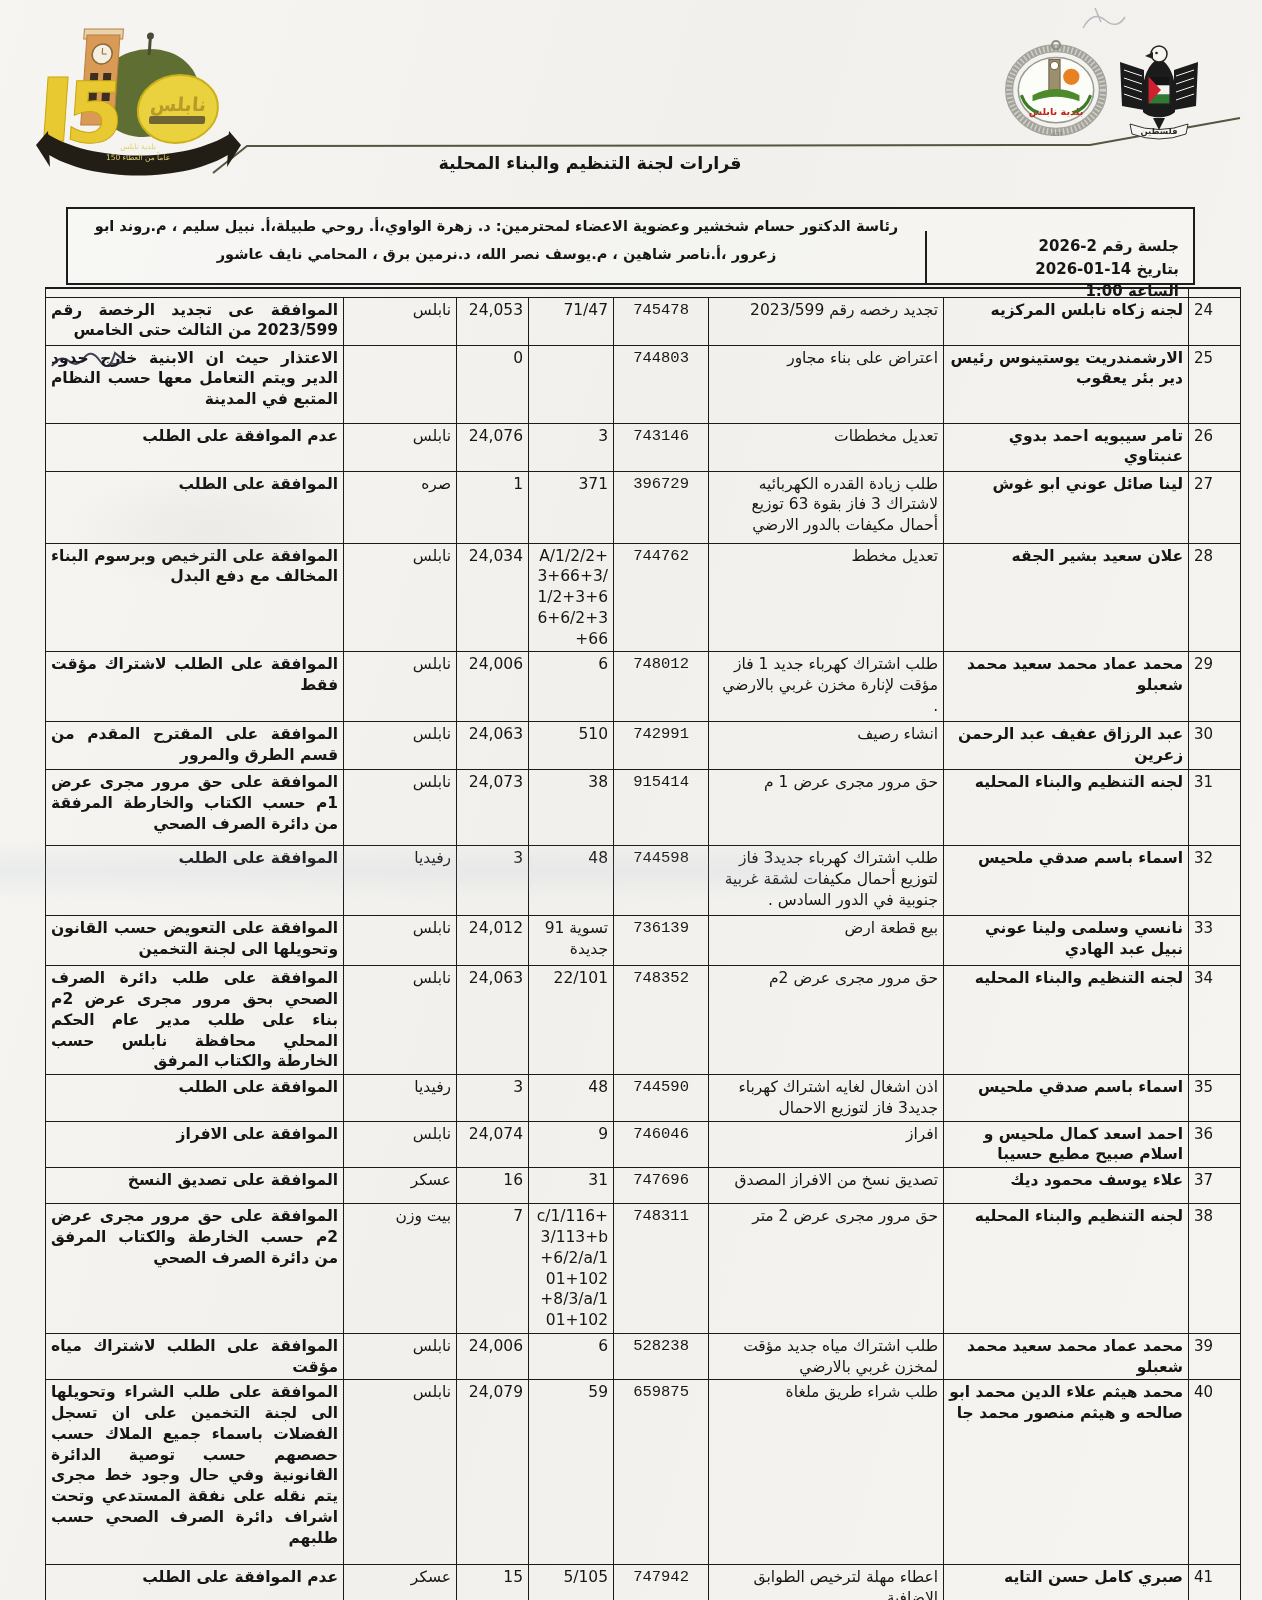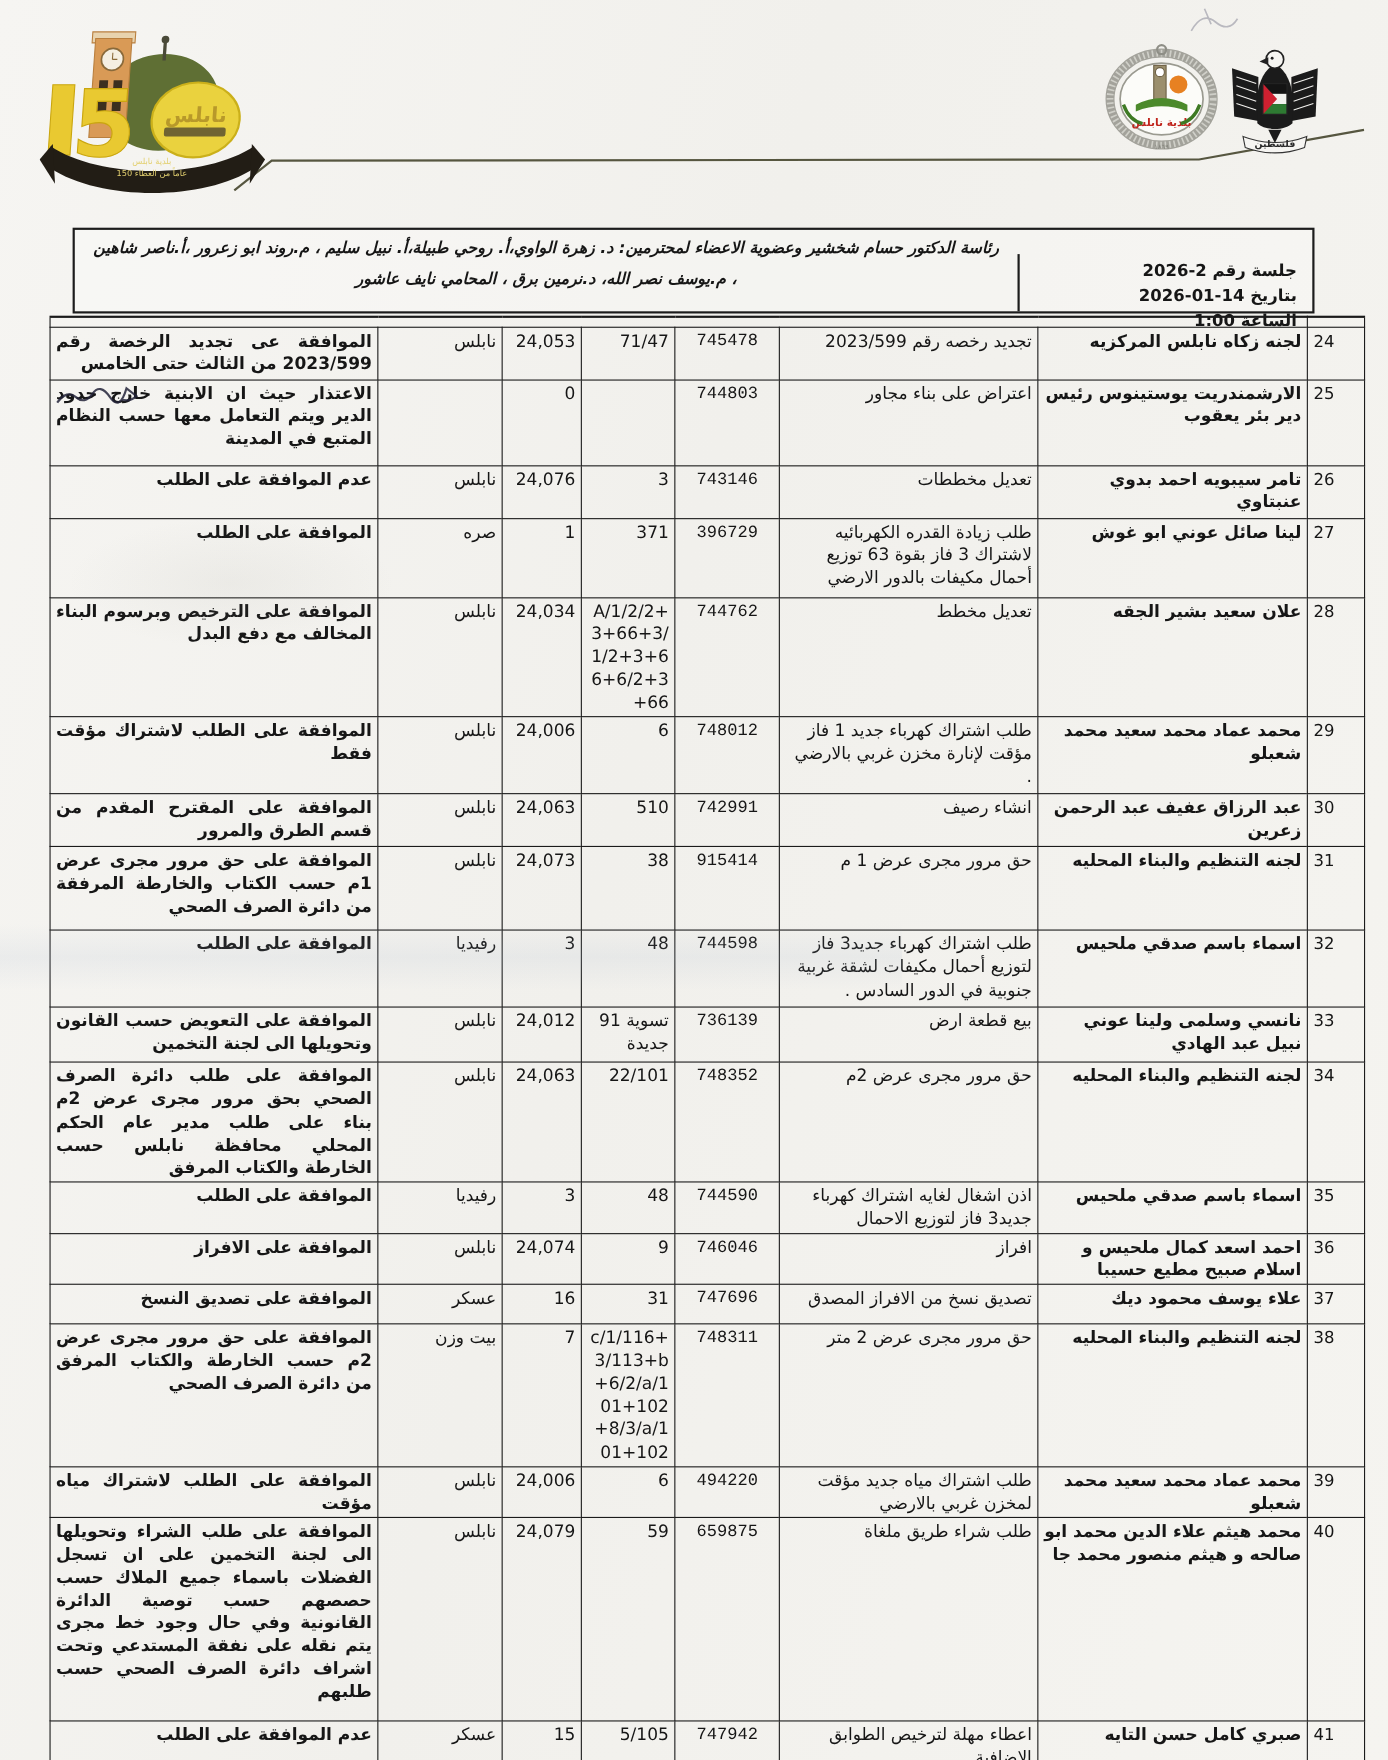--- a/index.html
+++ b/index.html
@@ -21,21 +21,21 @@
   #page-title{position:absolute;left:40px;top:153px;width:1100px;text-align:center;
               font-size:17.5px;font-weight:bold;}
   
   #info-box{position:absolute;left:66px;top:207px;width:1129px;height:78px;
             border:2px solid #1c1c1c;display:flex;direction:rtl;box-sizing:border-box;background:rgba(255,255,255,.25);}
   #session-cell{width:268px;box-sizing:border-box;border-left:2px solid #1c1c1c;
                 font-weight:bold;font-size:15px;line-height:1.5;text-align:right;
                 padding:4px 14px 0 4px;margin-top:22px;}
   #session-cell div{padding-left:90px;white-space:nowrap;}
   #attendees-cell{flex:1;text-align:center;font-weight:bold;font-size:14.5px;
-                  line-height:1.95;padding:3px 12px;font-style:italic;}
+                  line-height:1.95;padding:3px 12px;}
   
   #decisions{position:absolute;left:45px;top:287px;width:1195px;border-collapse:collapse;
              direction:rtl;table-layout:fixed;font-size:15.5px;border-top:2px solid #1b1b1b;}
   #decisions td{border:1px solid #1b1b1b;vertical-align:top;padding:2px 5px;
                 line-height:1.34;overflow:hidden;}
   tr.strip{height:9px;line-height:0;}
   tr.strip td{padding:0;}
   .c-num{font-size:15px;text-align:left;padding-left:5px !important;}
   .c-name{font-weight:bold;}
   .c-ref{text-align:center;font-family:Liberation Mono, monospace;}
@@ -121,20 +121,21 @@
       <rect x="38" y="45.3" width="22" height="9.3" fill="#f2f2ee"></rect>
       <rect x="38" y="54.6" width="22" height="9.4" fill="#2e7a32"></rect>
       <polygon points="38,36 51,50 38,64" fill="#cf2030"></polygon>
       <rect x="38" y="36" width="22" height="28" fill="none" stroke="#222" stroke-width="1.2"></rect>
     </g>
     <polygon points="43,78 55,78 49,90" fill="#1b1b1b"></polygon>
     <path d="M20,84 Q49,95 78,84 L76,94 Q49,104 22,94 Z" fill="#f6f5f2" stroke="#333" stroke-width="1"></path>
     <text x="49" y="94" text-anchor="middle" font-size="8.5" font-weight="bold" fill="#2a2a2a">فلسطين</text>
   </svg>
 
+  <div id="page-title">قرارات لجنة التنظيم والبناء المحلية</div>
 
   <div id="info-box">
     <div id="session-cell">
       <div>جلسة رقم 2-2026</div>
       <div>بتاريخ 14-01-2026</div>
       <div>الساعة 1:00</div>
     </div>
     <div id="attendees-cell">رئاسة الدكتور حسام شخشير وعضوية الاعضاء لمحترمين: د. زهرة الواوي،أ. روحي طبيلة،أ. نبيل سليم ، م.روند ابو زعرور ،أ.ناصر شاهين ، م.يوسف نصر الله، د.نرمين برق ، المحامي نايف عاشور</div>
   </div>
 
@@ -303,21 +304,21 @@
       <td class="c-ref">748311</td>
       <td class="c-parcel">c/1/116+3/113+b+6/2/a/101+102+8/3/a/101+102</td>
       <td class="c-value">7</td>
       <td class="c-loc">بيت وزن</td>
       <td class="c-dec">الموافقة على حق مرور مجرى عرض 2م حسب الخارطة والكتاب المرفق من دائرة الصرف الصحي</td>
     </tr>
         <tr style="height: 46px;">
       <td class="c-num">39</td>
       <td class="c-name">محمد عماد محمد سعيد محمد شعبلو</td>
       <td class="c-subj">طلب  اشتراك مياه جديد مؤقت لمخزن غربي بالارضي</td>
-      <td class="c-ref">494220</td>
+      <td class="c-ref">528238</td>
       <td class="c-parcel">6</td>
       <td class="c-value">24,006</td>
       <td class="c-loc">نابلس</td>
       <td class="c-dec">الموافقة على الطلب لاشتراك مياه مؤقت</td>
     </tr>
         <tr style="height: 185px;">
       <td class="c-num">40</td>
       <td class="c-name">محمد هيثم علاء الدين محمد ابو صالحه و هيثم منصور محمد جا</td>
       <td class="c-subj">طلب شراء طريق ملغاة</td>
       <td class="c-ref">659875</td>

